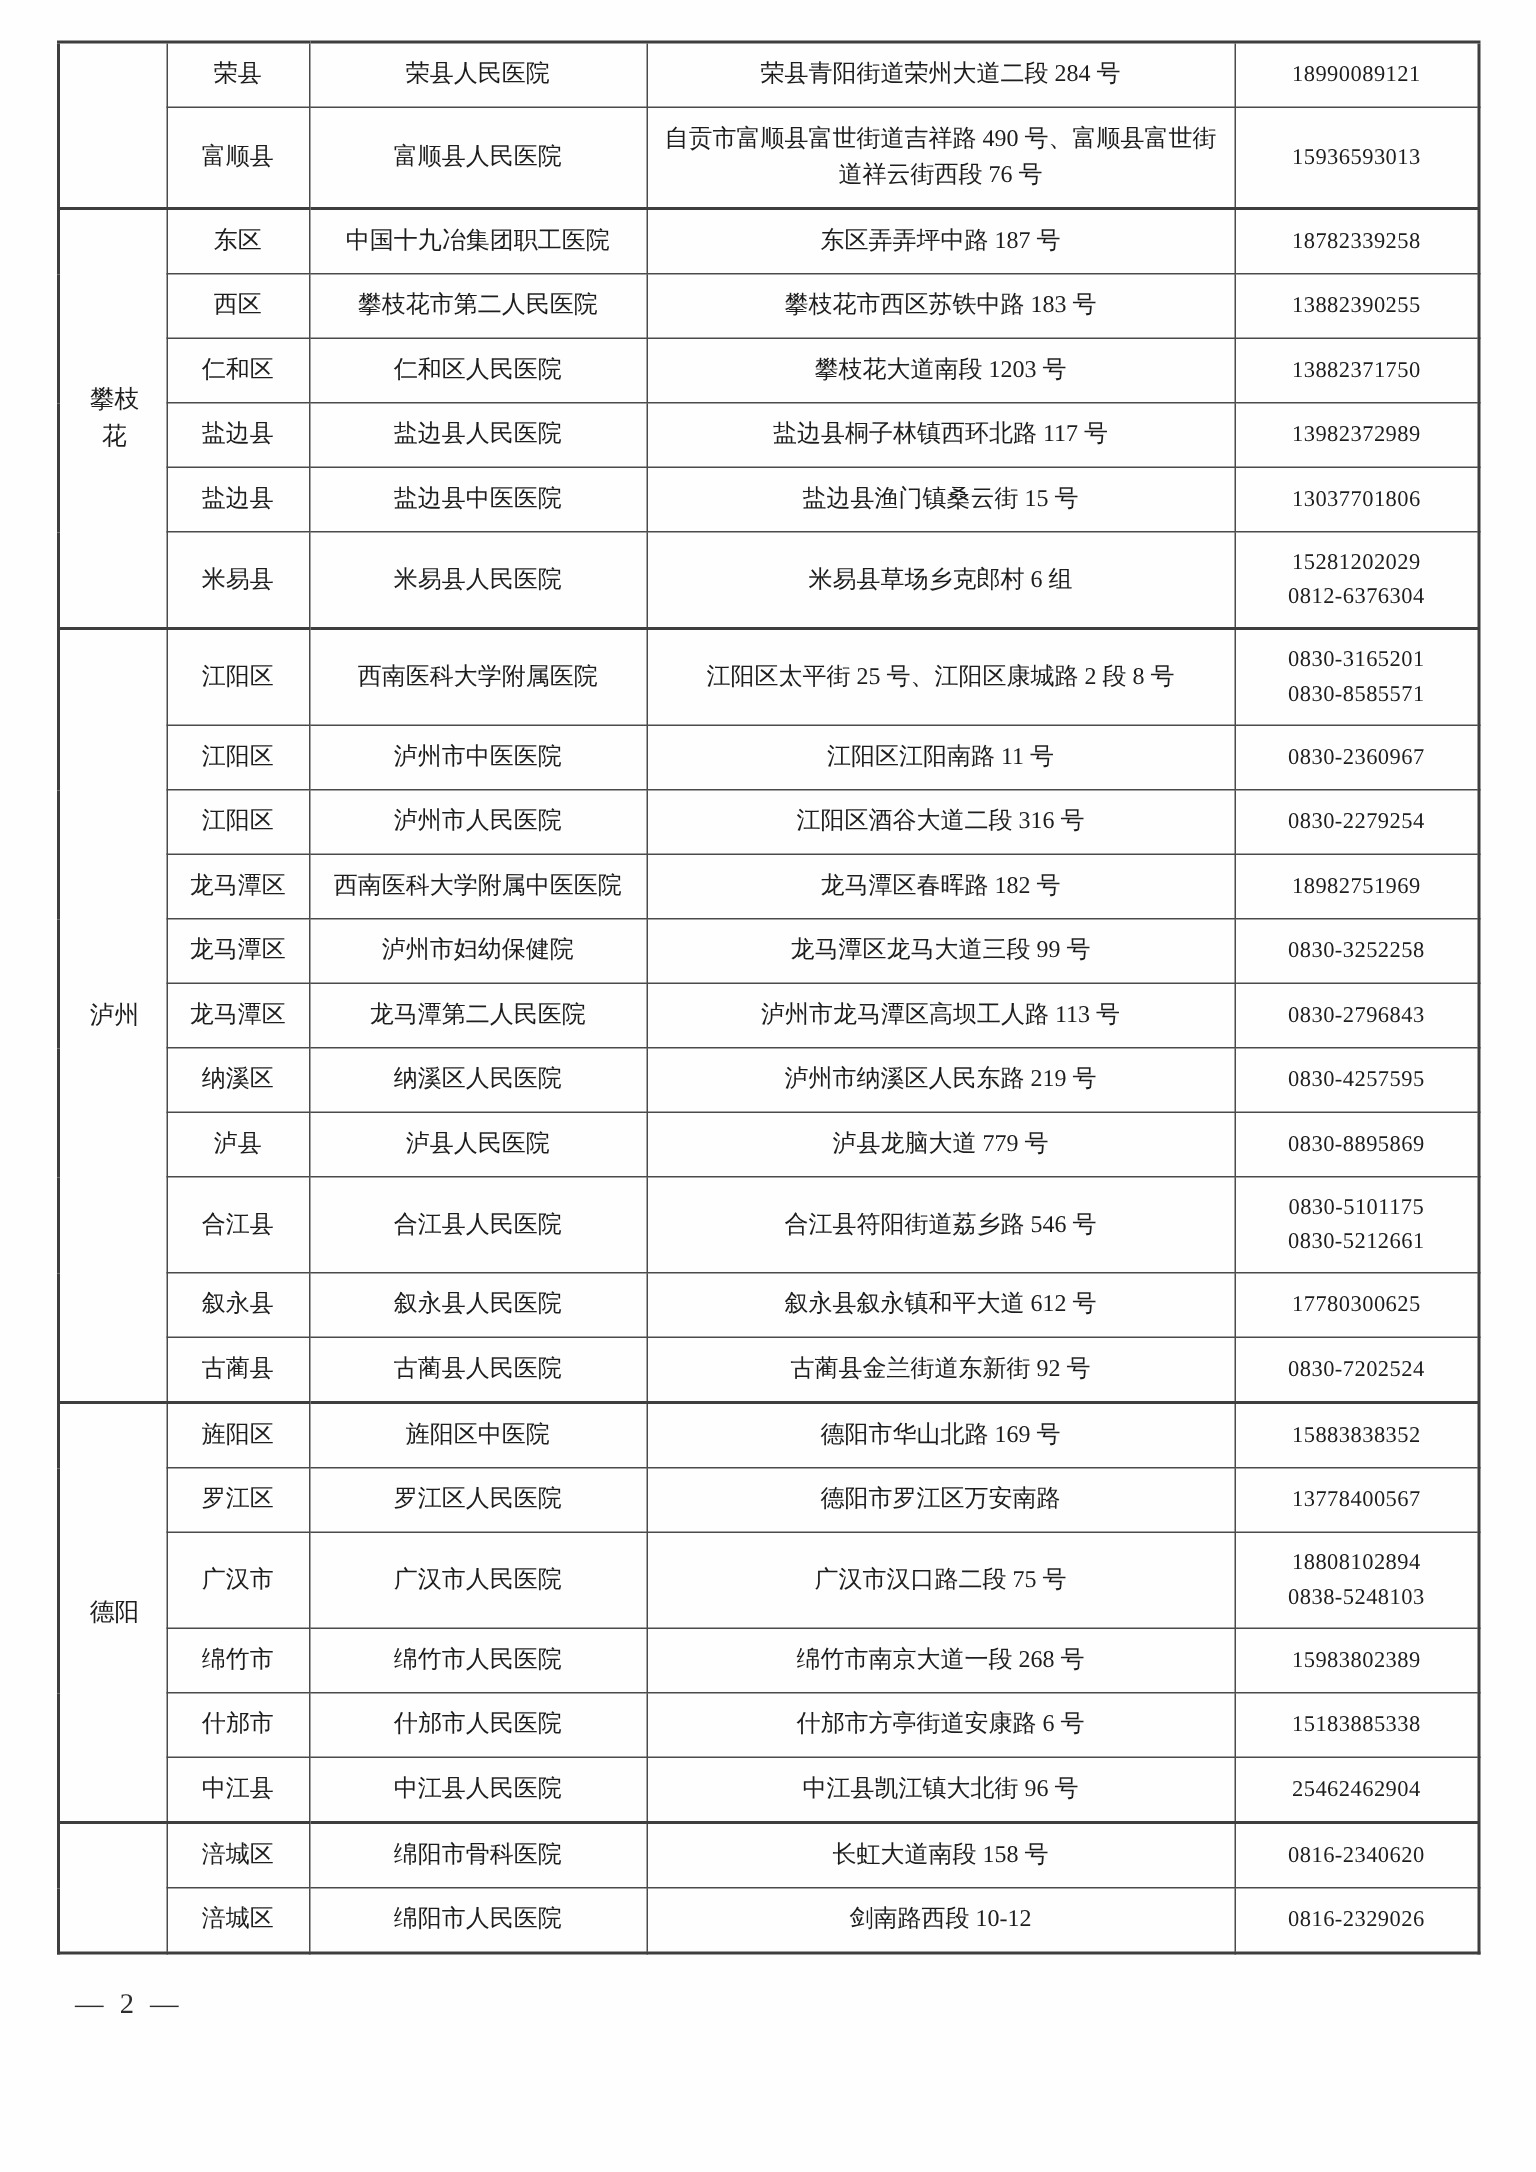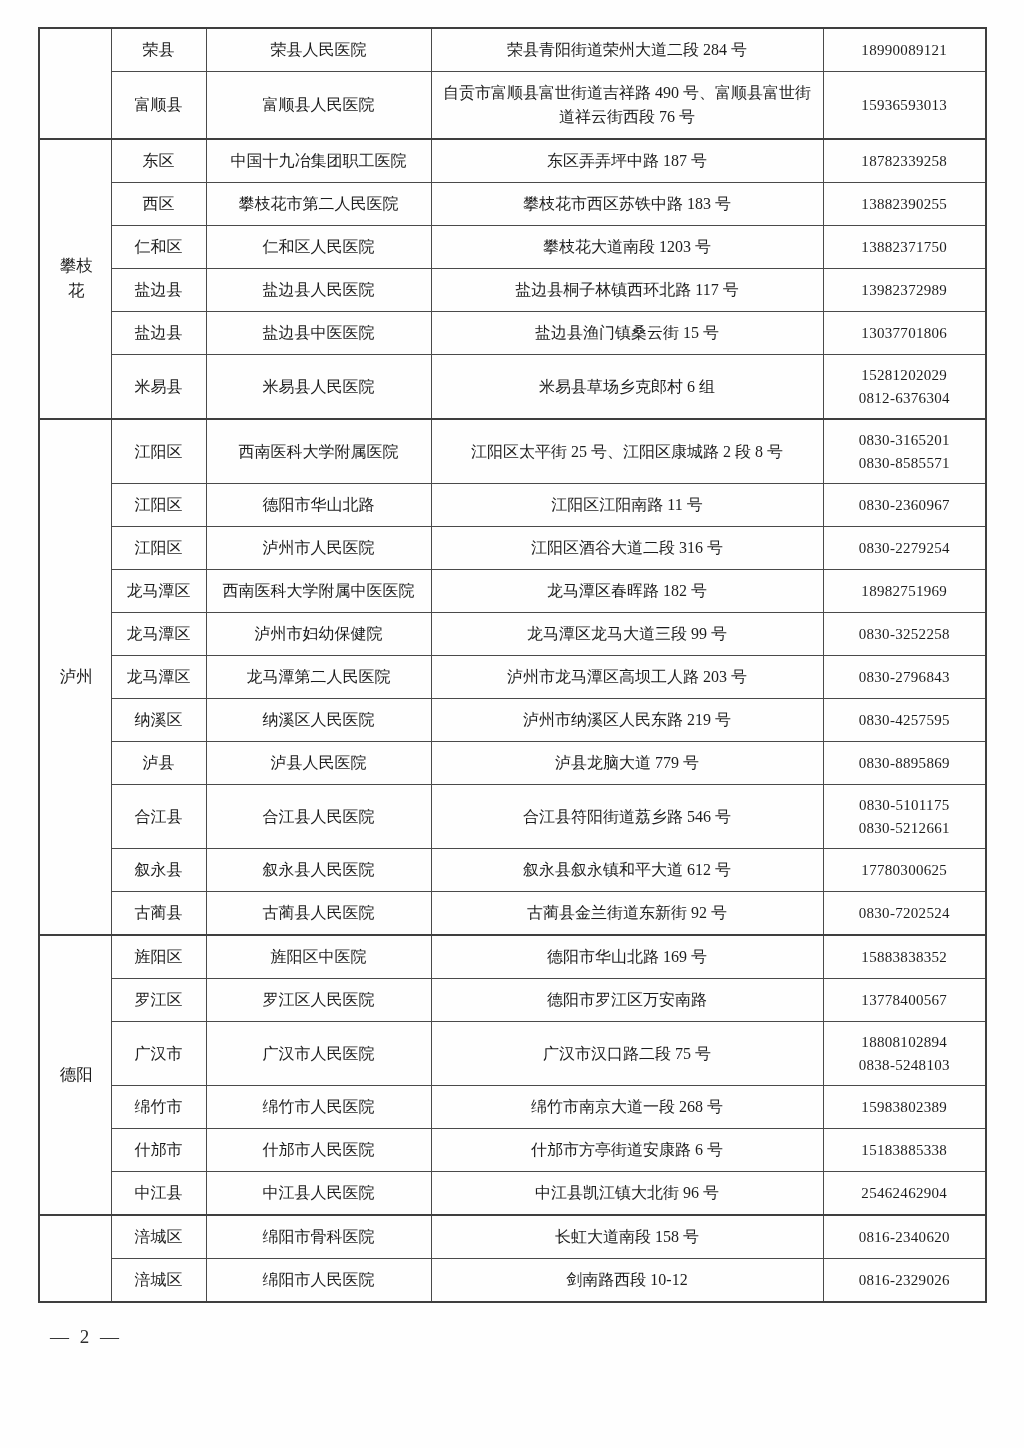--- a/index.html
+++ b/index.html
@@ -134,21 +134,21 @@
         <tr class="group-start">
           <td class="col-city" rowspan="11">泸州</td>
           <td class="col-district">江阳区</td>
           <td class="col-hospital">西南医科大学附属医院</td>
           <td class="col-address">江阳区太平街 25 号、江阳区康城路 2 段 8 号</td>
           <td class="col-phone">0830-3165201
 0830-8585571</td>
         </tr>
         <tr>
           <td class="col-district">江阳区</td>
-          <td class="col-hospital">德阳市华山北路</td>
+          <td class="col-hospital">泸州市中医医院</td>
           <td class="col-address">江阳区江阳南路 11 号</td>
           <td class="col-phone">0830-2360967</td>
         </tr>
         <tr>
           <td class="col-district">江阳区</td>
           <td class="col-hospital">泸州市人民医院</td>
           <td class="col-address">江阳区酒谷大道二段 316 号</td>
           <td class="col-phone">0830-2279254</td>
         </tr>
         <tr>
@@ -159,21 +159,21 @@
         </tr>
         <tr>
           <td class="col-district">龙马潭区</td>
           <td class="col-hospital">泸州市妇幼保健院</td>
           <td class="col-address">龙马潭区龙马大道三段 99 号</td>
           <td class="col-phone">0830-3252258</td>
         </tr>
         <tr>
           <td class="col-district">龙马潭区</td>
           <td class="col-hospital">龙马潭第二人民医院</td>
-          <td class="col-address">泸州市龙马潭区高坝工人路 203 号</td>
+          <td class="col-address">泸州市龙马潭区高坝工人路 113 号</td>
           <td class="col-phone">0830-2796843</td>
         </tr>
         <tr>
           <td class="col-district">纳溪区</td>
           <td class="col-hospital">纳溪区人民医院</td>
           <td class="col-address">泸州市纳溪区人民东路 219 号</td>
           <td class="col-phone">0830-4257595</td>
         </tr>
         <tr>
           <td class="col-district">泸县</td>

